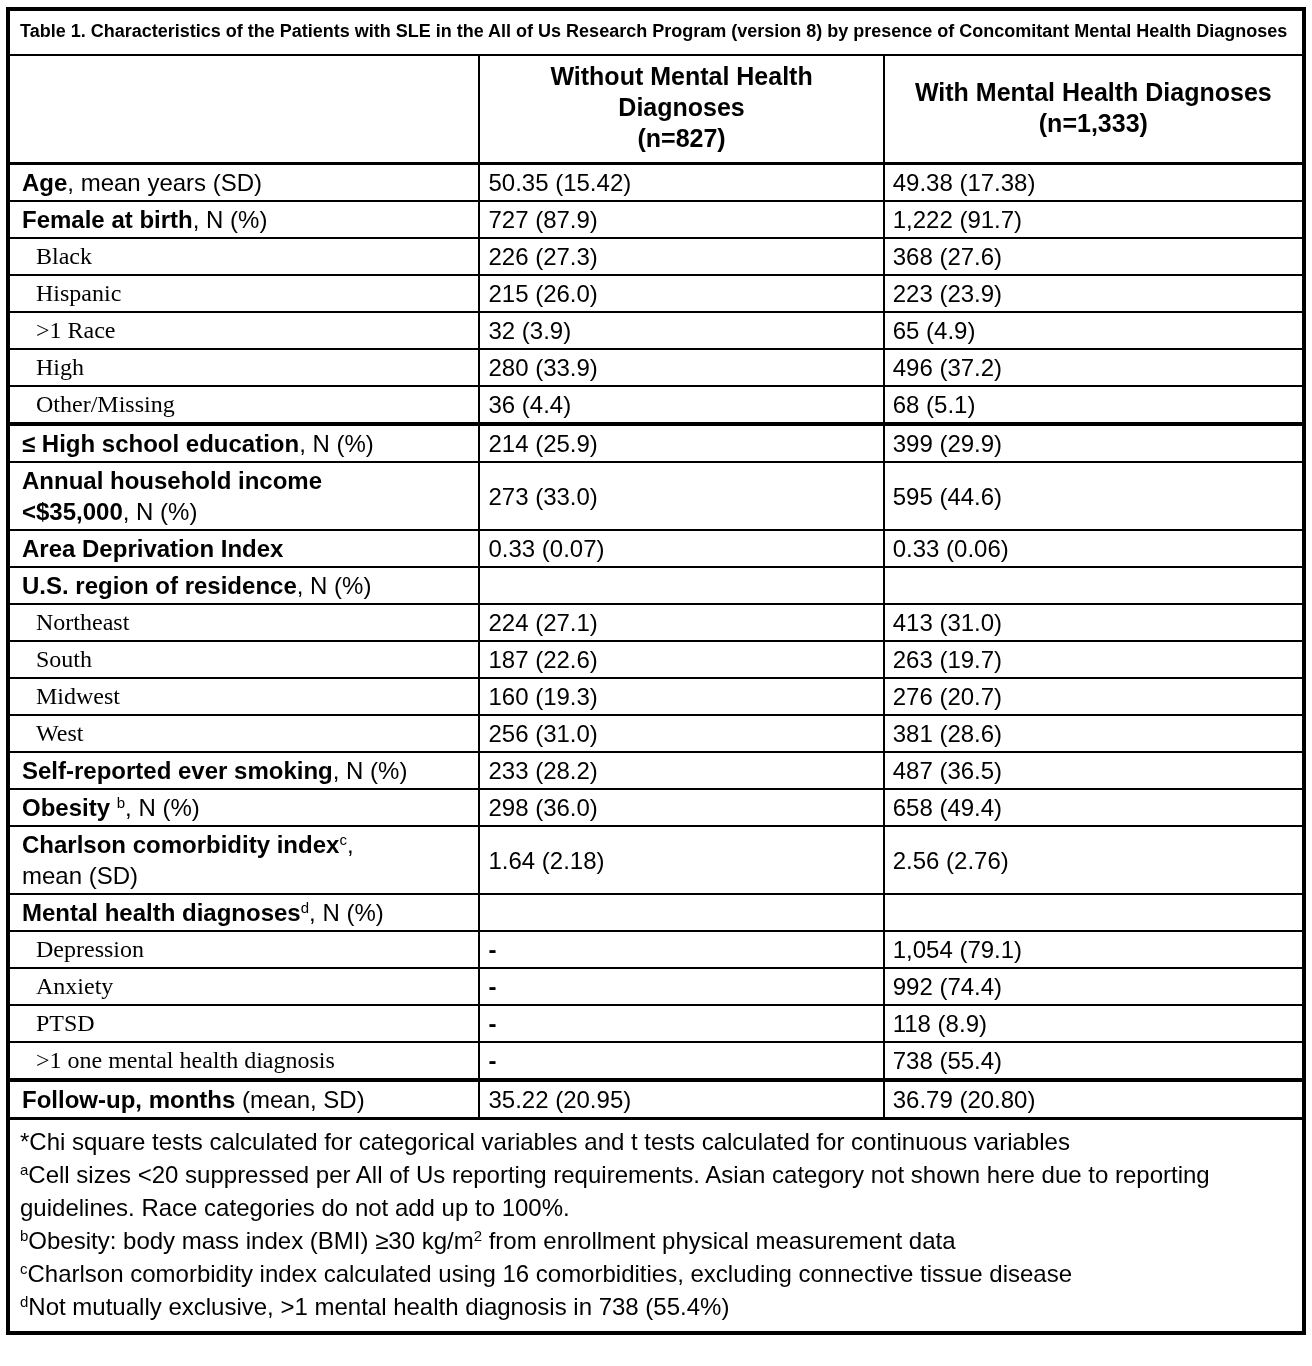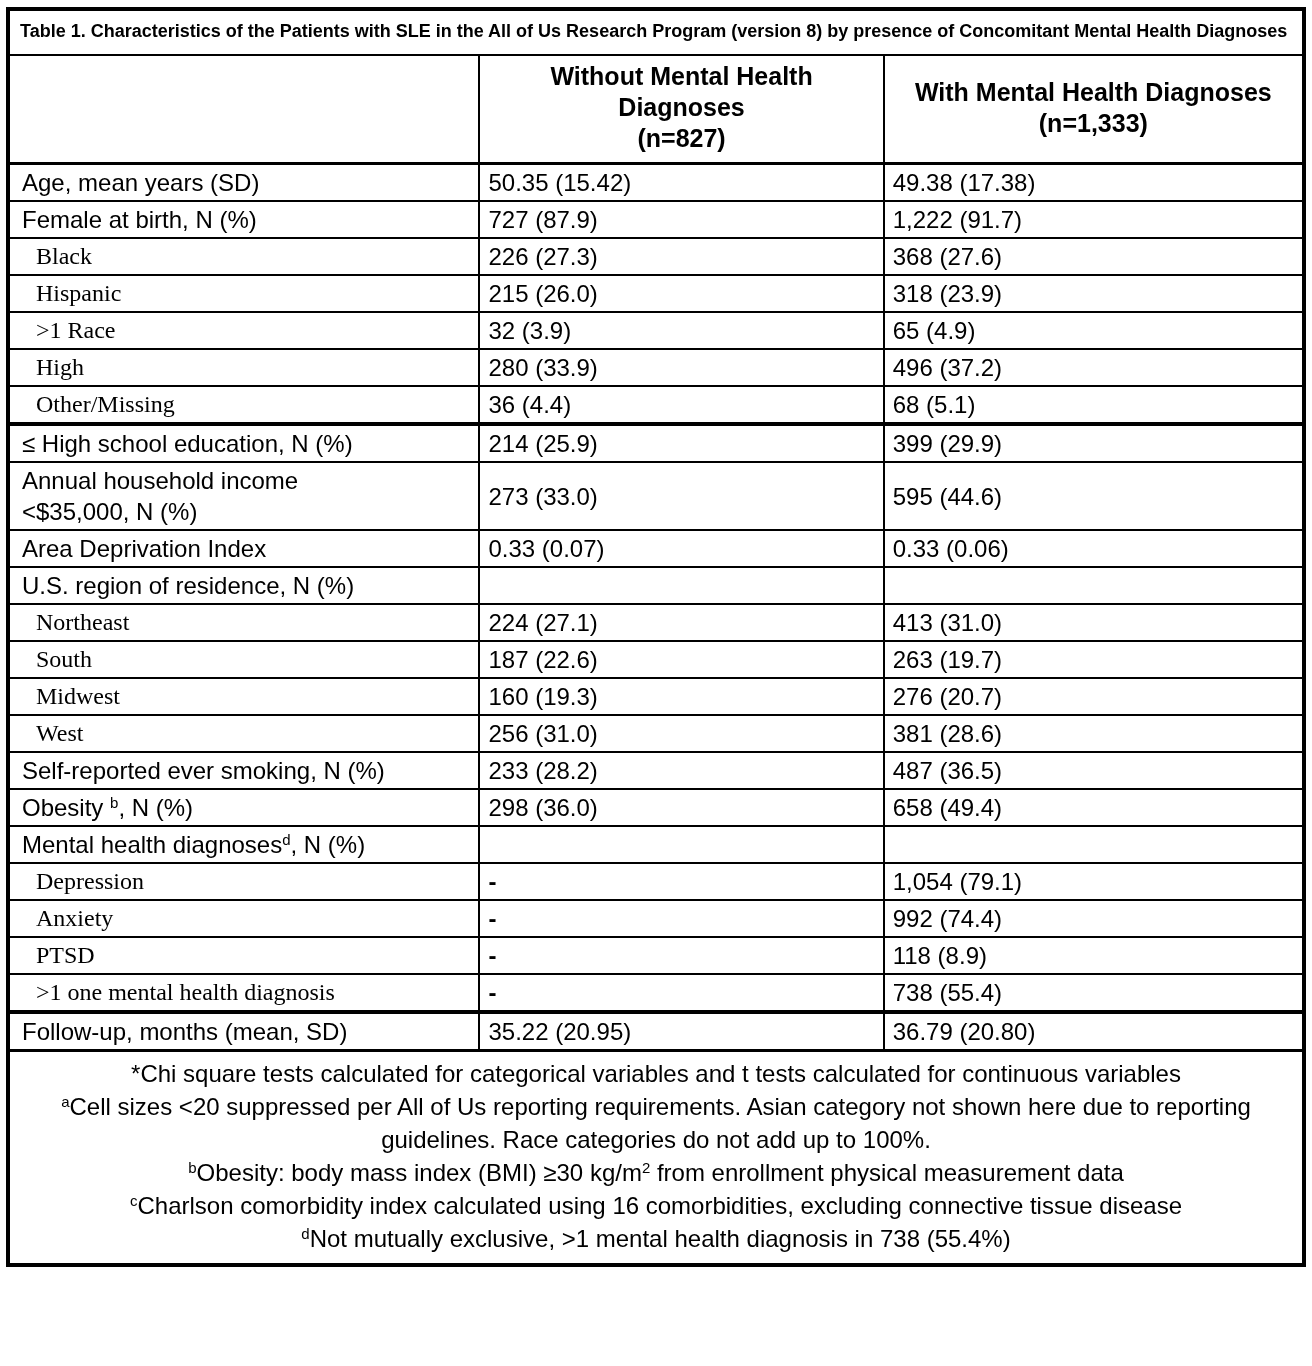--- a/index.html
+++ b/index.html
@@ -56,38 +56,38 @@
   td.label {
     text-align: left;
     padding-left: 12px;
   }
   td.label.sub {
     padding-left: 26px;
     font-family: Liberation Serif, serif;
   }
   td.val {
   }
-  .b { font-weight: normal; }
+  .b { font-weight: bold; }
   sup, .sup {
     font-size: 15px;
     line-height: 0;
     vertical-align: baseline;
     position: relative;
     top: -0.55em;
   }
   tr.thick-bottom > td { border-bottom-width: 4px; }
   tr.thick-top > td { border-top-width: 4px; }
   tr.footer-row > td { border-top-width: 3px; }
   td.foot-cell {
     padding: 5px 10px 8px 10px;
   }
   .footnote {
     font-size: 24px;
     line-height: 33px;
-    text-align: center;
+    text-align: left;
   }
   .dash { font-weight: bold; }
 </style>
 </head>
 <body>
 
 <div class="page">
   <table class="main">
     <colgroup>
       <col class="c1">
@@ -122,21 +122,21 @@
           <td class="val">1,222 (91.7)</td>
         </tr>
         <tr>
           <td class="label sub"><span>Black</span></td>
           <td class="val">226 (27.3)</td>
           <td class="val">368 (27.6)</td>
         </tr>
         <tr>
           <td class="label sub"><span>Hispanic</span></td>
           <td class="val">215 (26.0)</td>
-          <td class="val">318 (23.9)</td>
+          <td class="val">223 (23.9)</td>
         </tr>
         <tr>
           <td class="label sub"><span>&gt;1 Race</span></td>
           <td class="val">32 (3.9)</td>
           <td class="val">65 (4.9)</td>
         </tr>
         <tr>
           <td class="label sub"><span>High</span></td>
           <td class="val">280 (33.9)</td>
           <td class="val">496 (37.2)</td>
@@ -188,20 +188,25 @@
         </tr>
         <tr>
           <td class="label"><span class="b">Self-reported ever smoking</span><span>, N (%)</span></td>
           <td class="val">233 (28.2)</td>
           <td class="val">487 (36.5)</td>
         </tr>
         <tr>
           <td class="label"><span class="b">Obesity</span><span>&nbsp;</span><sup>b</sup><span>, N (%)</span></td>
           <td class="val">298 (36.0)</td>
           <td class="val">658 (49.4)</td>
+        </tr>
+        <tr>
+          <td class="label"><span class="b">Charlson comorbidity index</span><sup>c</sup><span>,</span><br><span>mean (SD)</span></td>
+          <td class="val">1.64 (2.18)</td>
+          <td class="val">2.56 (2.76)</td>
         </tr>
         <tr>
           <td class="label"><span class="b">Mental health diagnoses</span><sup>d</sup><span>, N (%)</span></td>
           <td class="val"></td>
           <td class="val"></td>
         </tr>
         <tr>
           <td class="label sub"><span>Depression</span></td>
           <td class="val"><span class="dash">-</span></td>
           <td class="val">1,054 (79.1)</td>

